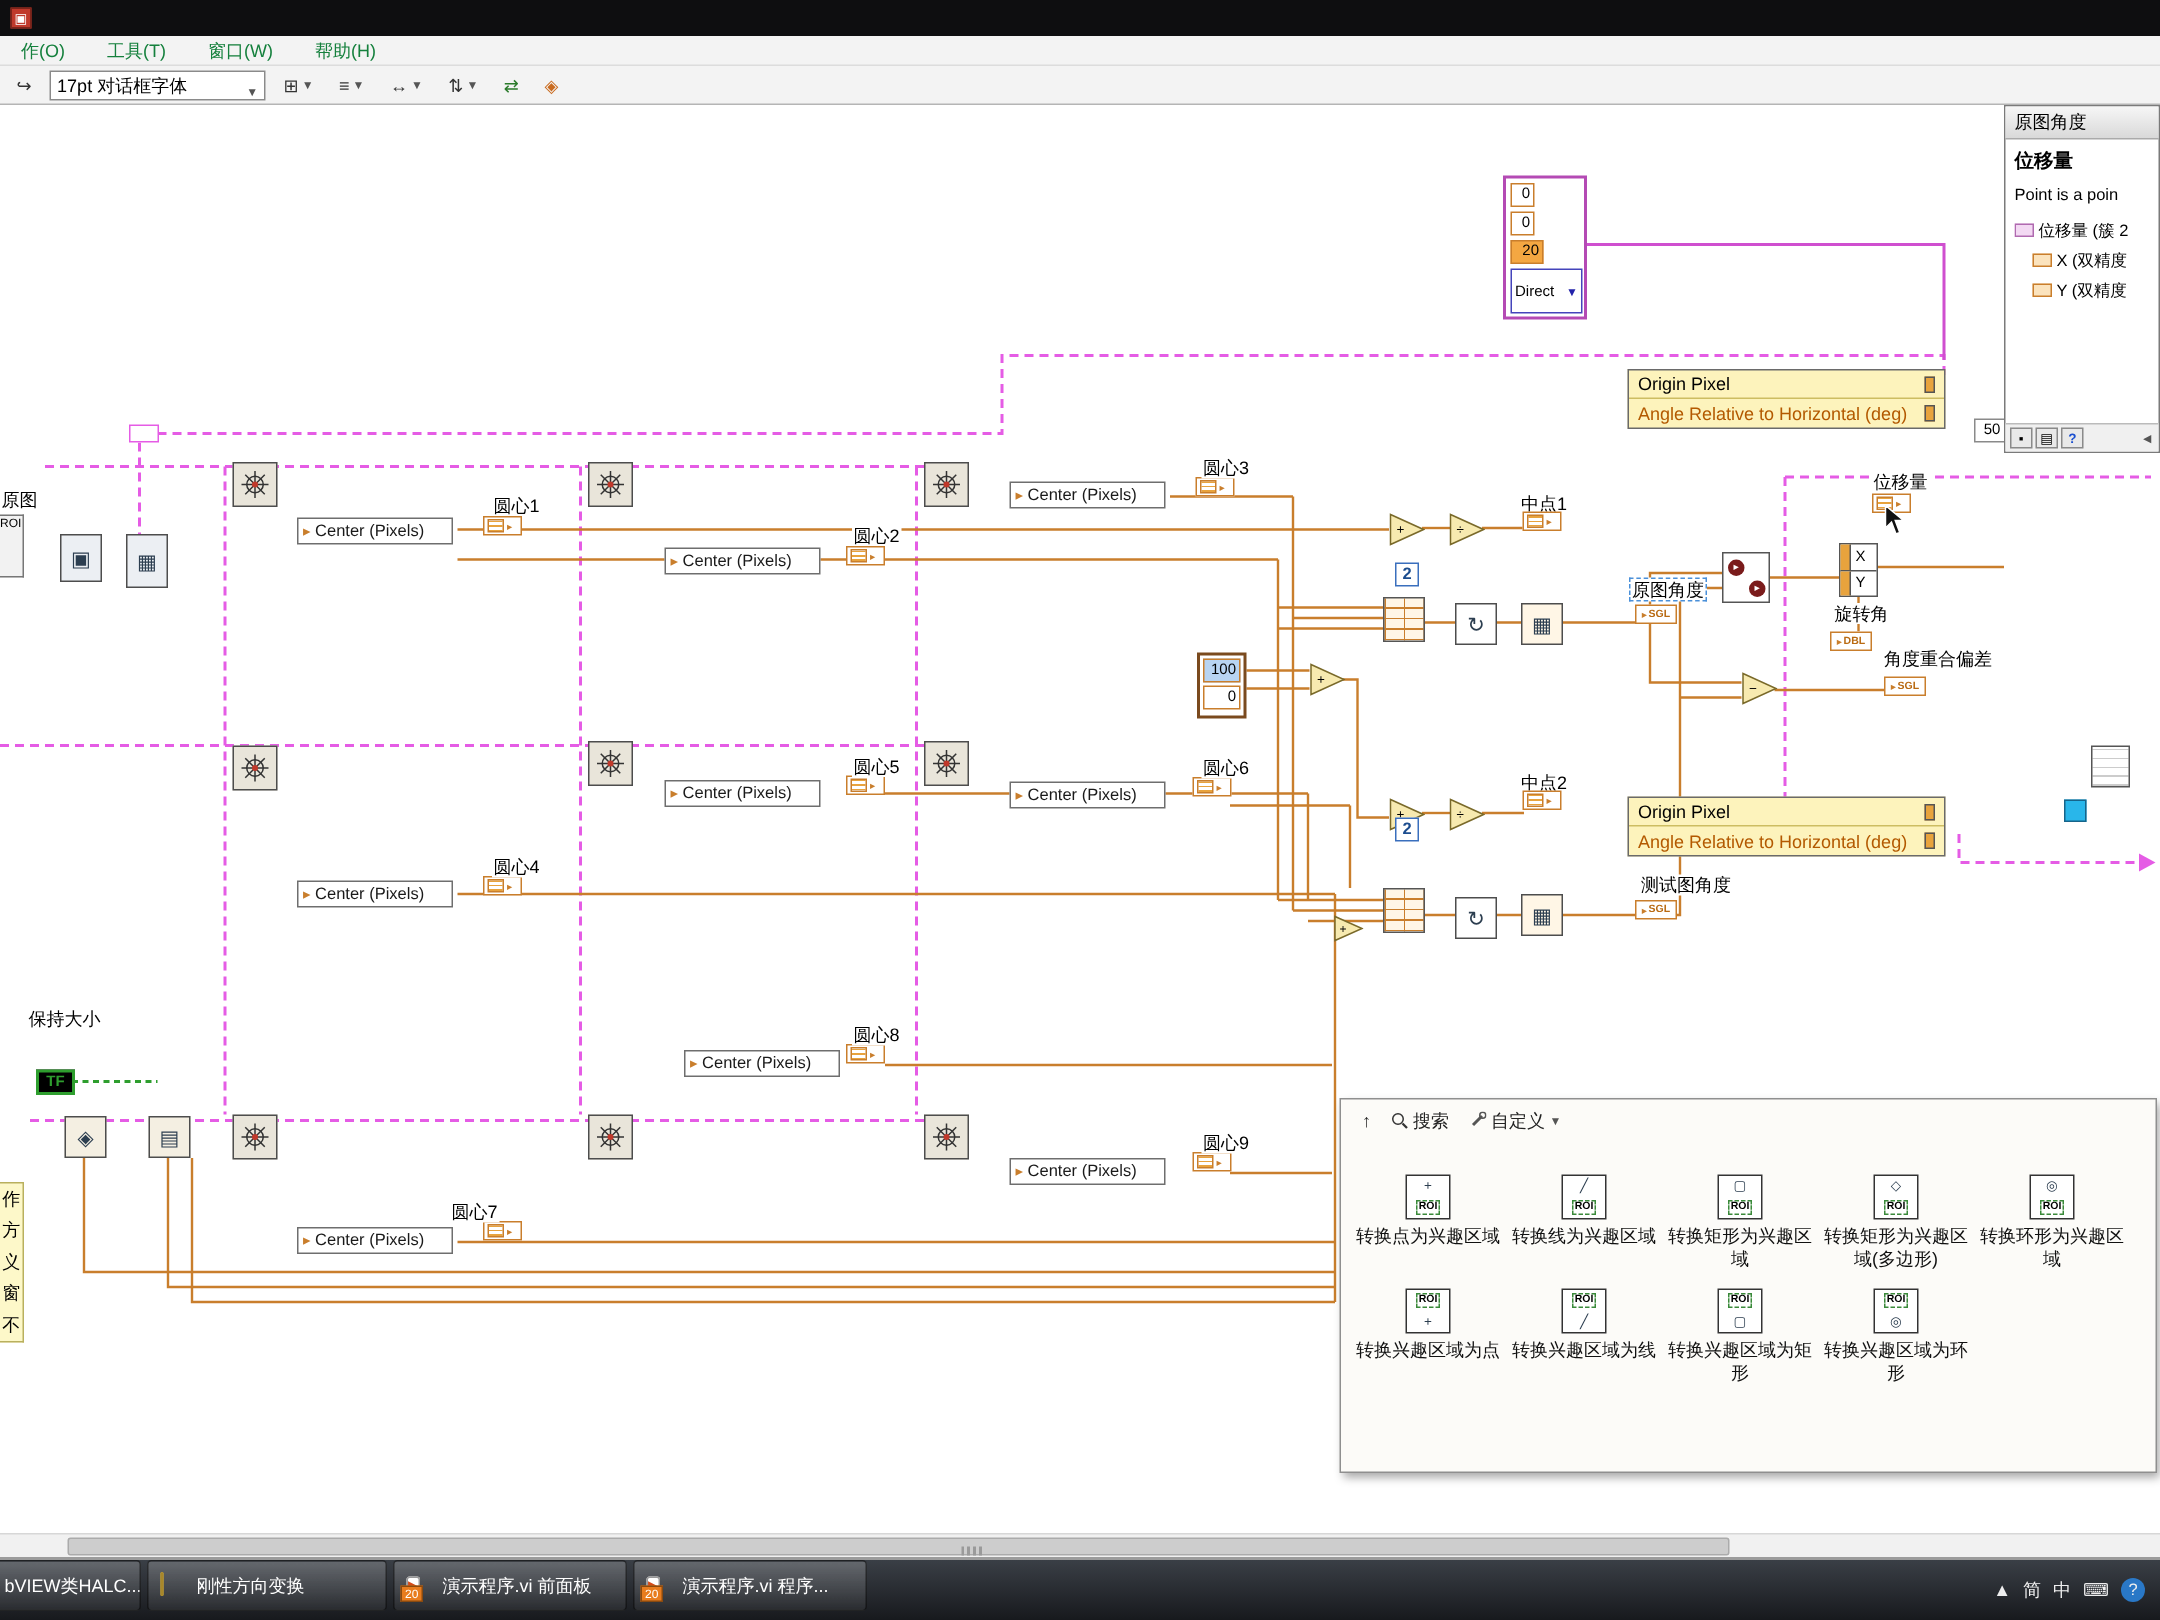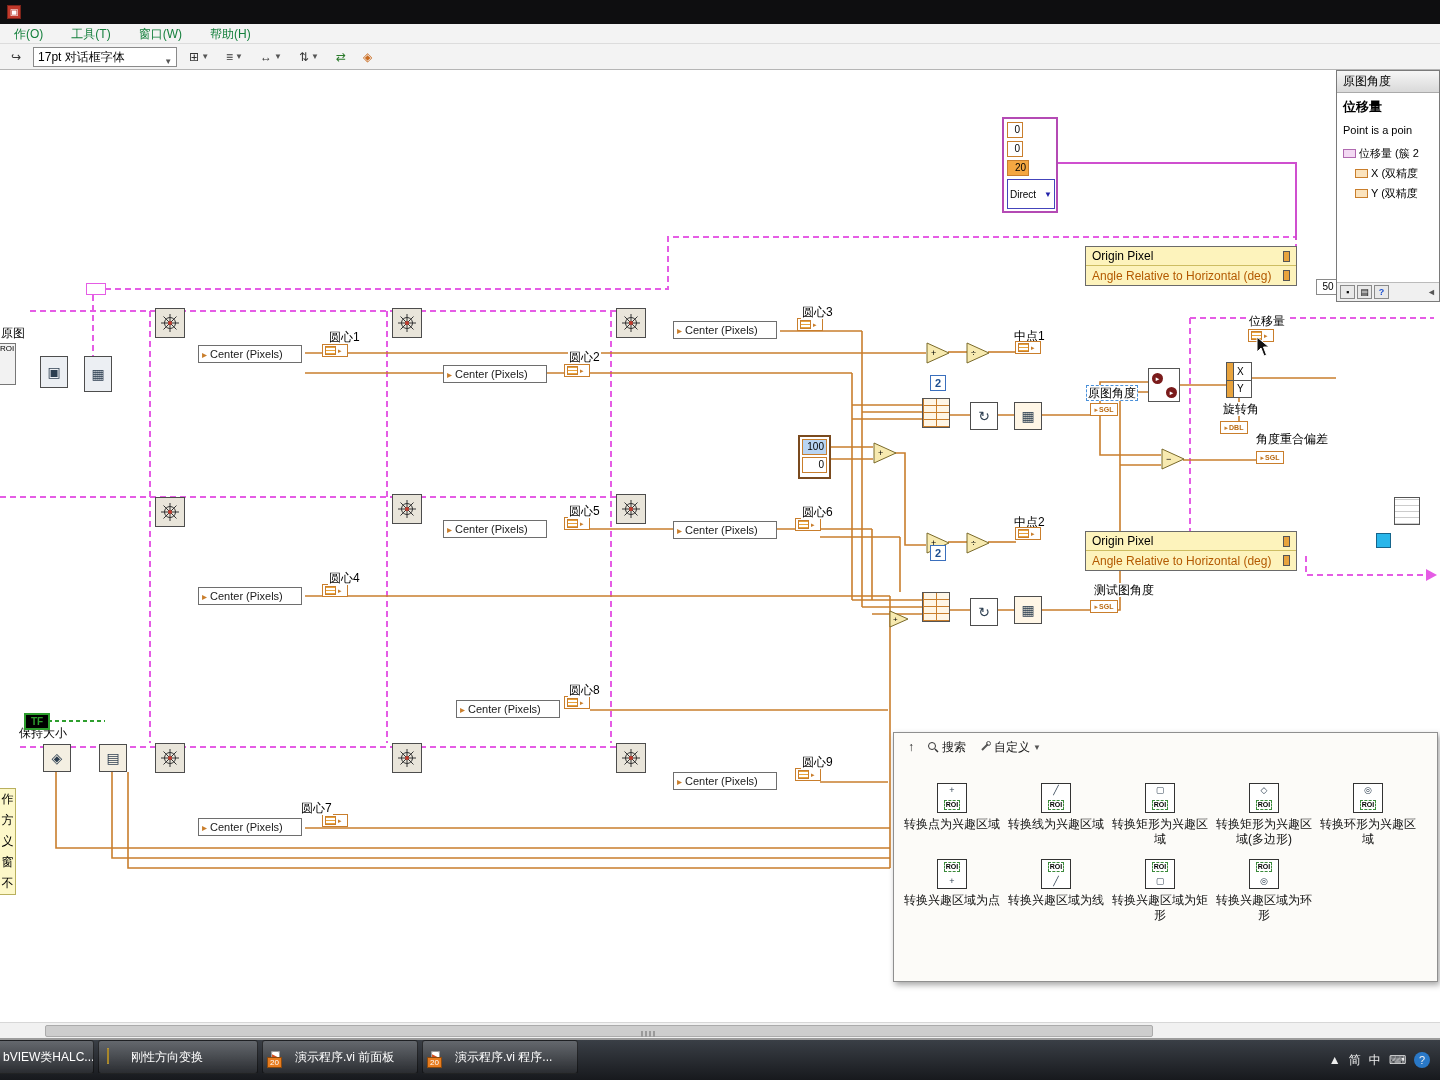--- a/index.html
+++ b/index.html
@@ -427,21 +427,21 @@
     </div>
   <span class="lbl" style="left:1222px;top:402px">旋转角</span>
   <div class="tbox" style="left:1220px;top:421px">
       <span>DBL</span>
     </div>
   <span class="lbl" style="left:1255px;top:432px">角度重合偏差</span>
   <div class="tbox" style="left:1256px;top:451px">
       <span>SGL</span>
     </div>
 
-  <span class="lbl" style="left:18px;top:726px">保持大小</span>
+  <span class="lbl" style="left:18px;top:672px">保持大小</span>
   <div class="tf">TF</div>
 
   <div class="mini-icon" style="left:43px;top:744px;width:28px;height:28px;background:#f4efe2">◈</div>
   <div class="mini-icon" style="left:99px;top:744px;width:28px;height:28px;background:#f4efe2">▤</div>
   <div class="vlabel">
     <span>作</span>
     <span>方</span>
     <span>义</span>
     <span>窗</span>
     <span>不</span>

